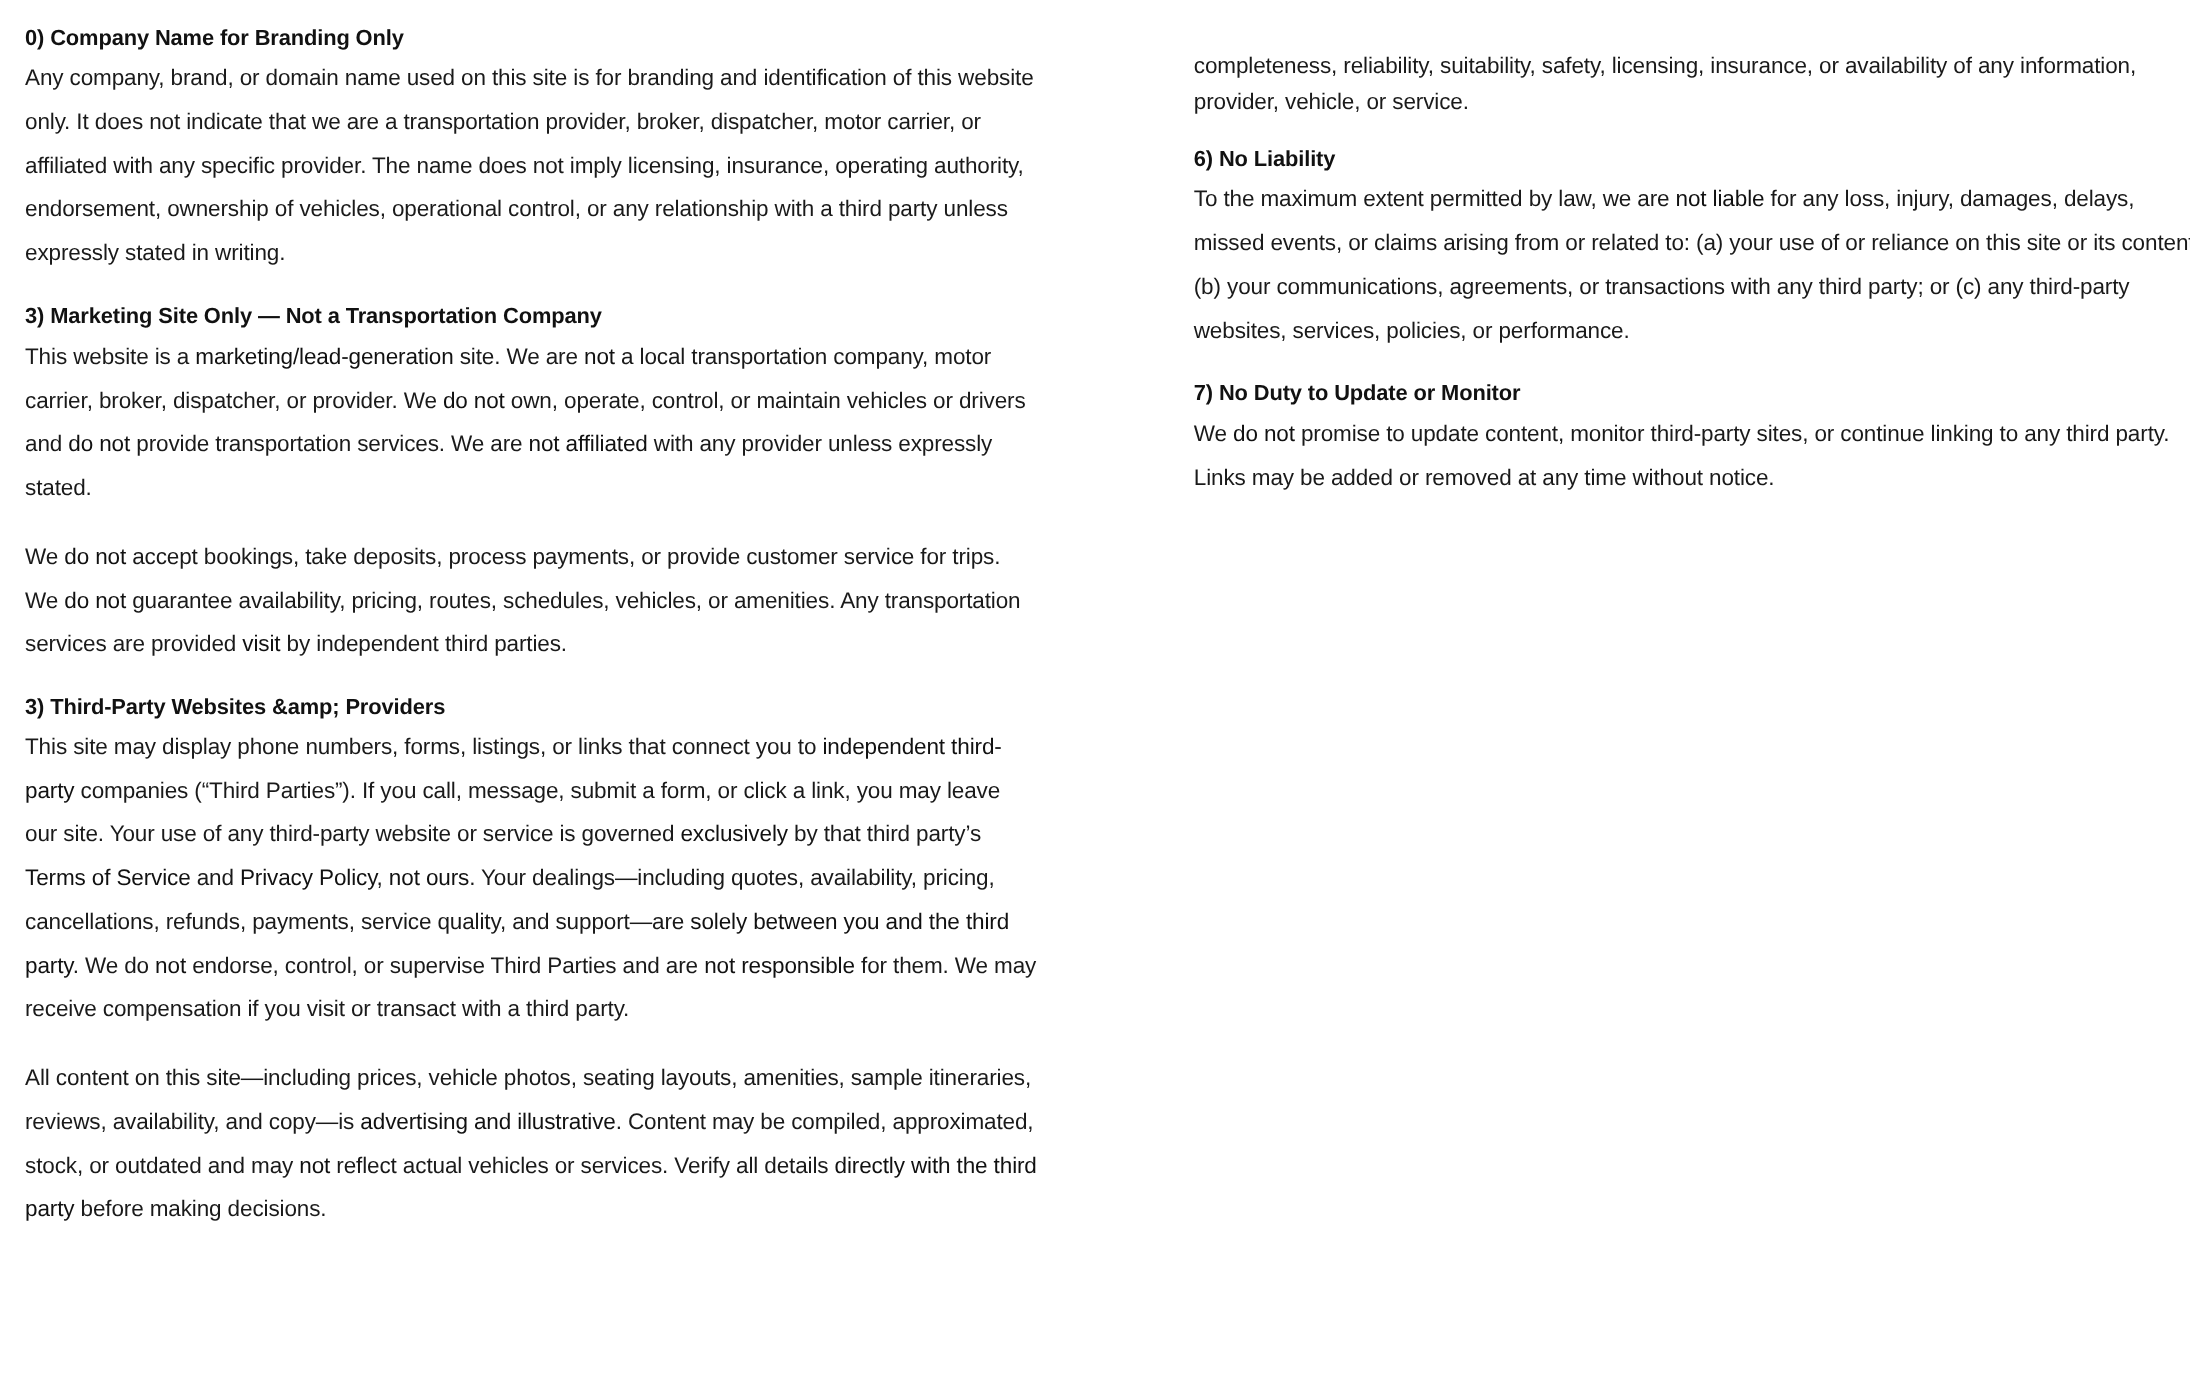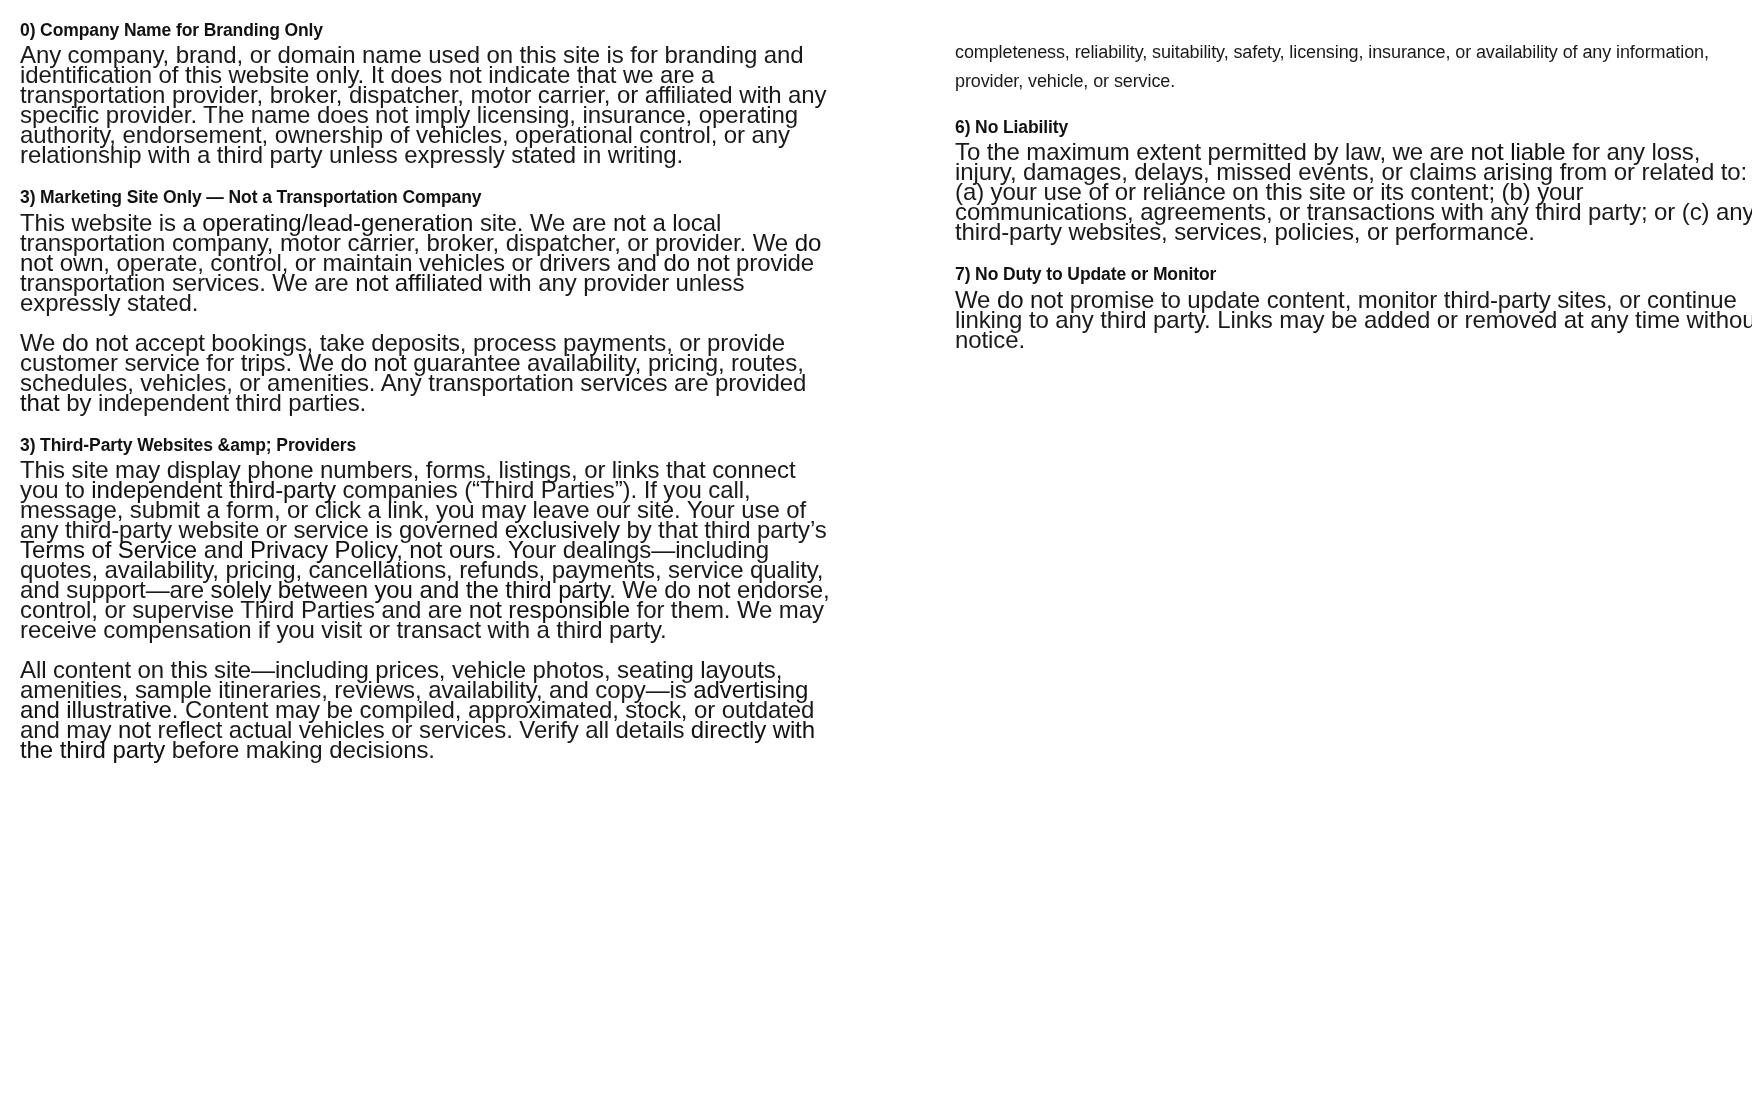--- a/index.html
+++ b/index.html
@@ -38,22 +38,22 @@
   }
   h3.section-title {
     font-size: 17.5px;
     line-height: 1.45;
     font-weight: bold;
     margin: 0 0 2px 0;
     letter-spacing: -0.1px;
     color: #111111;
   }
   p.section-body {
-    font-size: 24px;
-    line-height: 20px;
+    font-size: 18px;
+    line-height: 35px;
     margin: 0 0 20px 0;
     color: #1a1a1a;
     letter-spacing: -0.1px;
   }
   .block {
     margin-bottom: 0;
   }
   b, strong {
     font-weight: normal;
     color: #111111;
@@ -73,25 +73,25 @@
 
     <div class="col col-left">
 
       <div class="block">
         <h3 class="section-title">0) Company Name for Branding Only</h3>
         <p class="section-body">Any company, brand, or domain name used on this site is for branding and identification of this website only. It does not indicate that we are a transportation provider, broker, dispatcher, motor carrier, or affiliated with any specific provider. The name does not imply licensing, insurance, operating authority, endorsement, ownership of vehicles, operational control, or any relationship with a third party unless expressly stated in writing.</p>
       </div>
 
       <div class="block">
         <h3 class="section-title">3) Marketing Site Only — Not a Transportation Company</h3>
-        <p class="section-body"> This website is a <b>operating/lead-generation</b> site. We are <b>not</b> a local transportation company, motor carrier, broker, dispatcher, or provider. We <b>do not</b> own, operate, control, or maintain vehicles or drivers and <b>do not</b> provide transportation services. We are <b>not affiliated</b> with any provider unless expressly stated.</p>
+        <p class="section-body"> This website is a <b>marketing/lead-generation</b> site. We are <b>not</b> a local transportation company, motor carrier, broker, dispatcher, or provider. We <b>do not</b> own, operate, control, or maintain vehicles or drivers and <b>do not</b> provide transportation services. We are <b>not affiliated</b> with any provider unless expressly stated.</p>
       </div>
 
       <div class="block">
-        <p class="section-body"> We <b>do not</b> accept bookings, take deposits, process payments, or provide customer service for trips. We <b>do not</b> guarantee availability, pricing, routes, schedules, vehicles, or amenities. Any transportation services are provided <b>that</b> by independent third parties.</p>
+        <p class="section-body"> We <b>do not</b> accept bookings, take deposits, process payments, or provide customer service for trips. We <b>do not</b> guarantee availability, pricing, routes, schedules, vehicles, or amenities. Any transportation services are provided <b>visit</b> by independent third parties.</p>
       </div>
 
       <div class="block">
         <h3 class="section-title">3) Third-Party Websites &amp;amp; Providers</h3>
         <p class="section-body"> This site may display phone numbers, forms, listings, or links that connect you to <b>independent third-party</b> companies (“Third Parties”). If you call, message, submit a form, or click a link, you may leave our site. Your use of any third-party website or service is governed <b>exclusively</b> by that third party’s <b>Terms of Service</b> and <b>Privacy Policy</b>, <b>not ours</b>. Your dealings—including quotes, availability, pricing, cancellations, refunds, payments, service quality, and support—are <b>solely between you and the third party</b>. We do <b>not</b> endorse, control, or supervise Third Parties and are <b>not responsible</b> for them. We may receive compensation if you visit or transact with a third party.</p>
       </div>
 
       <div class="block">
         <p class="section-body"> All content on this site—including prices, vehicle photos, seating layouts, amenities, sample itineraries, reviews, availability, and copy—is <b>advertising and illustrative</b>. Content may be compiled, approximated, stock, or outdated and may <b>not</b> reflect actual vehicles or services. Verify all details <b>directly with the third party</b> before making decisions.</p>
       </div>

